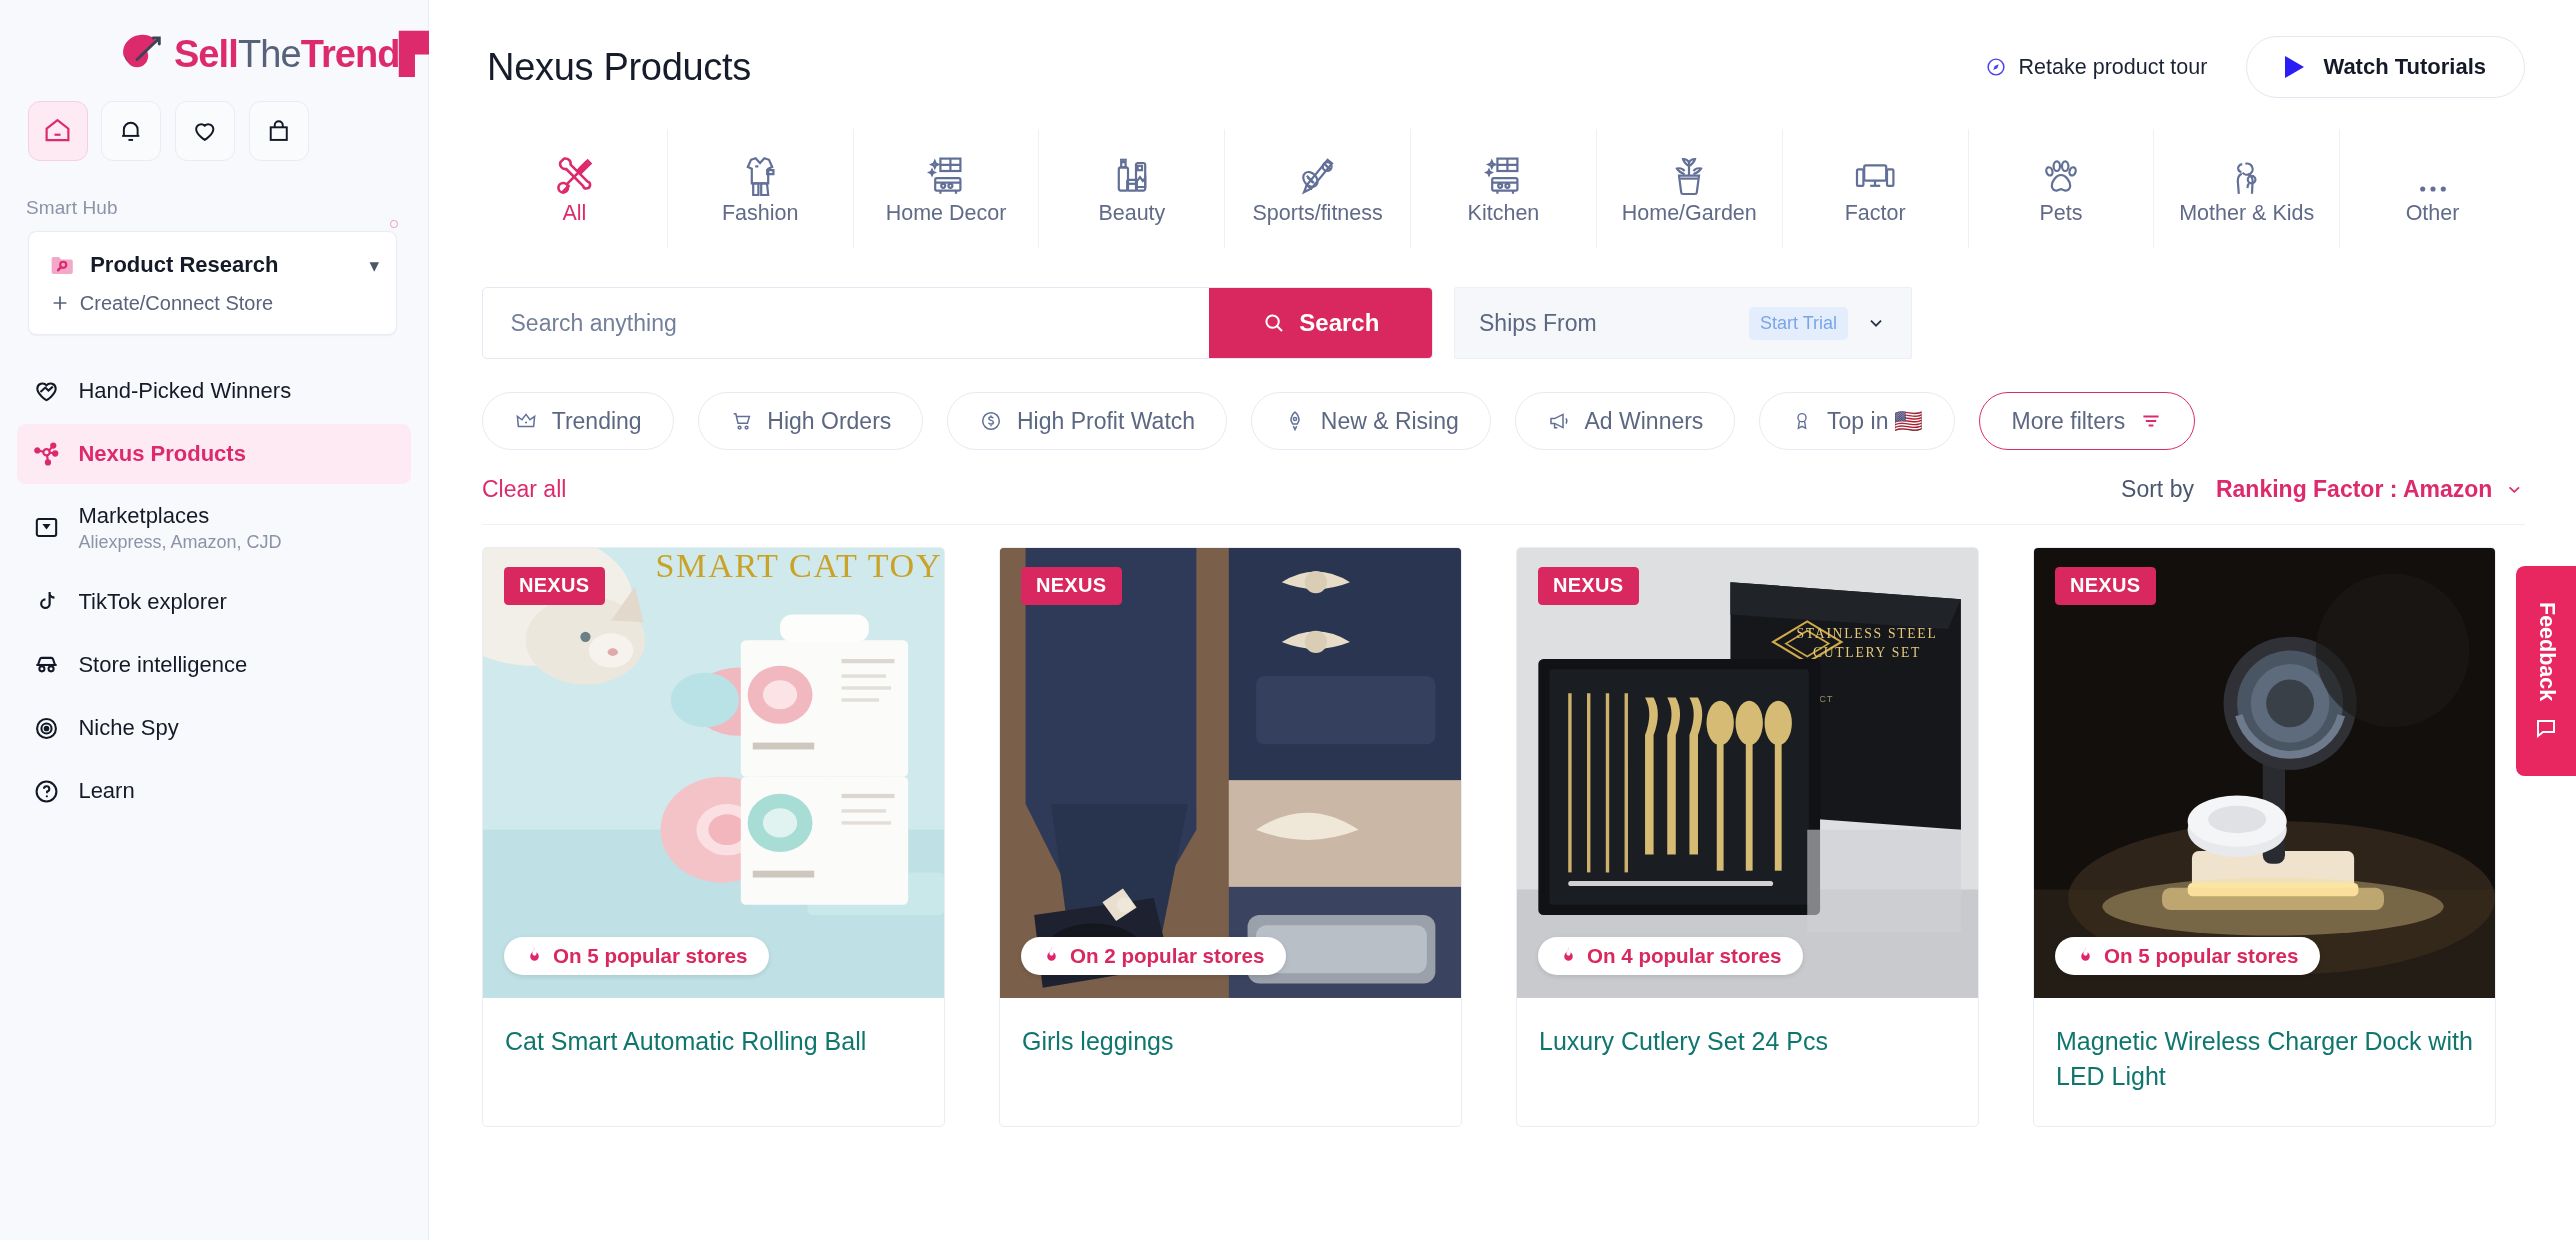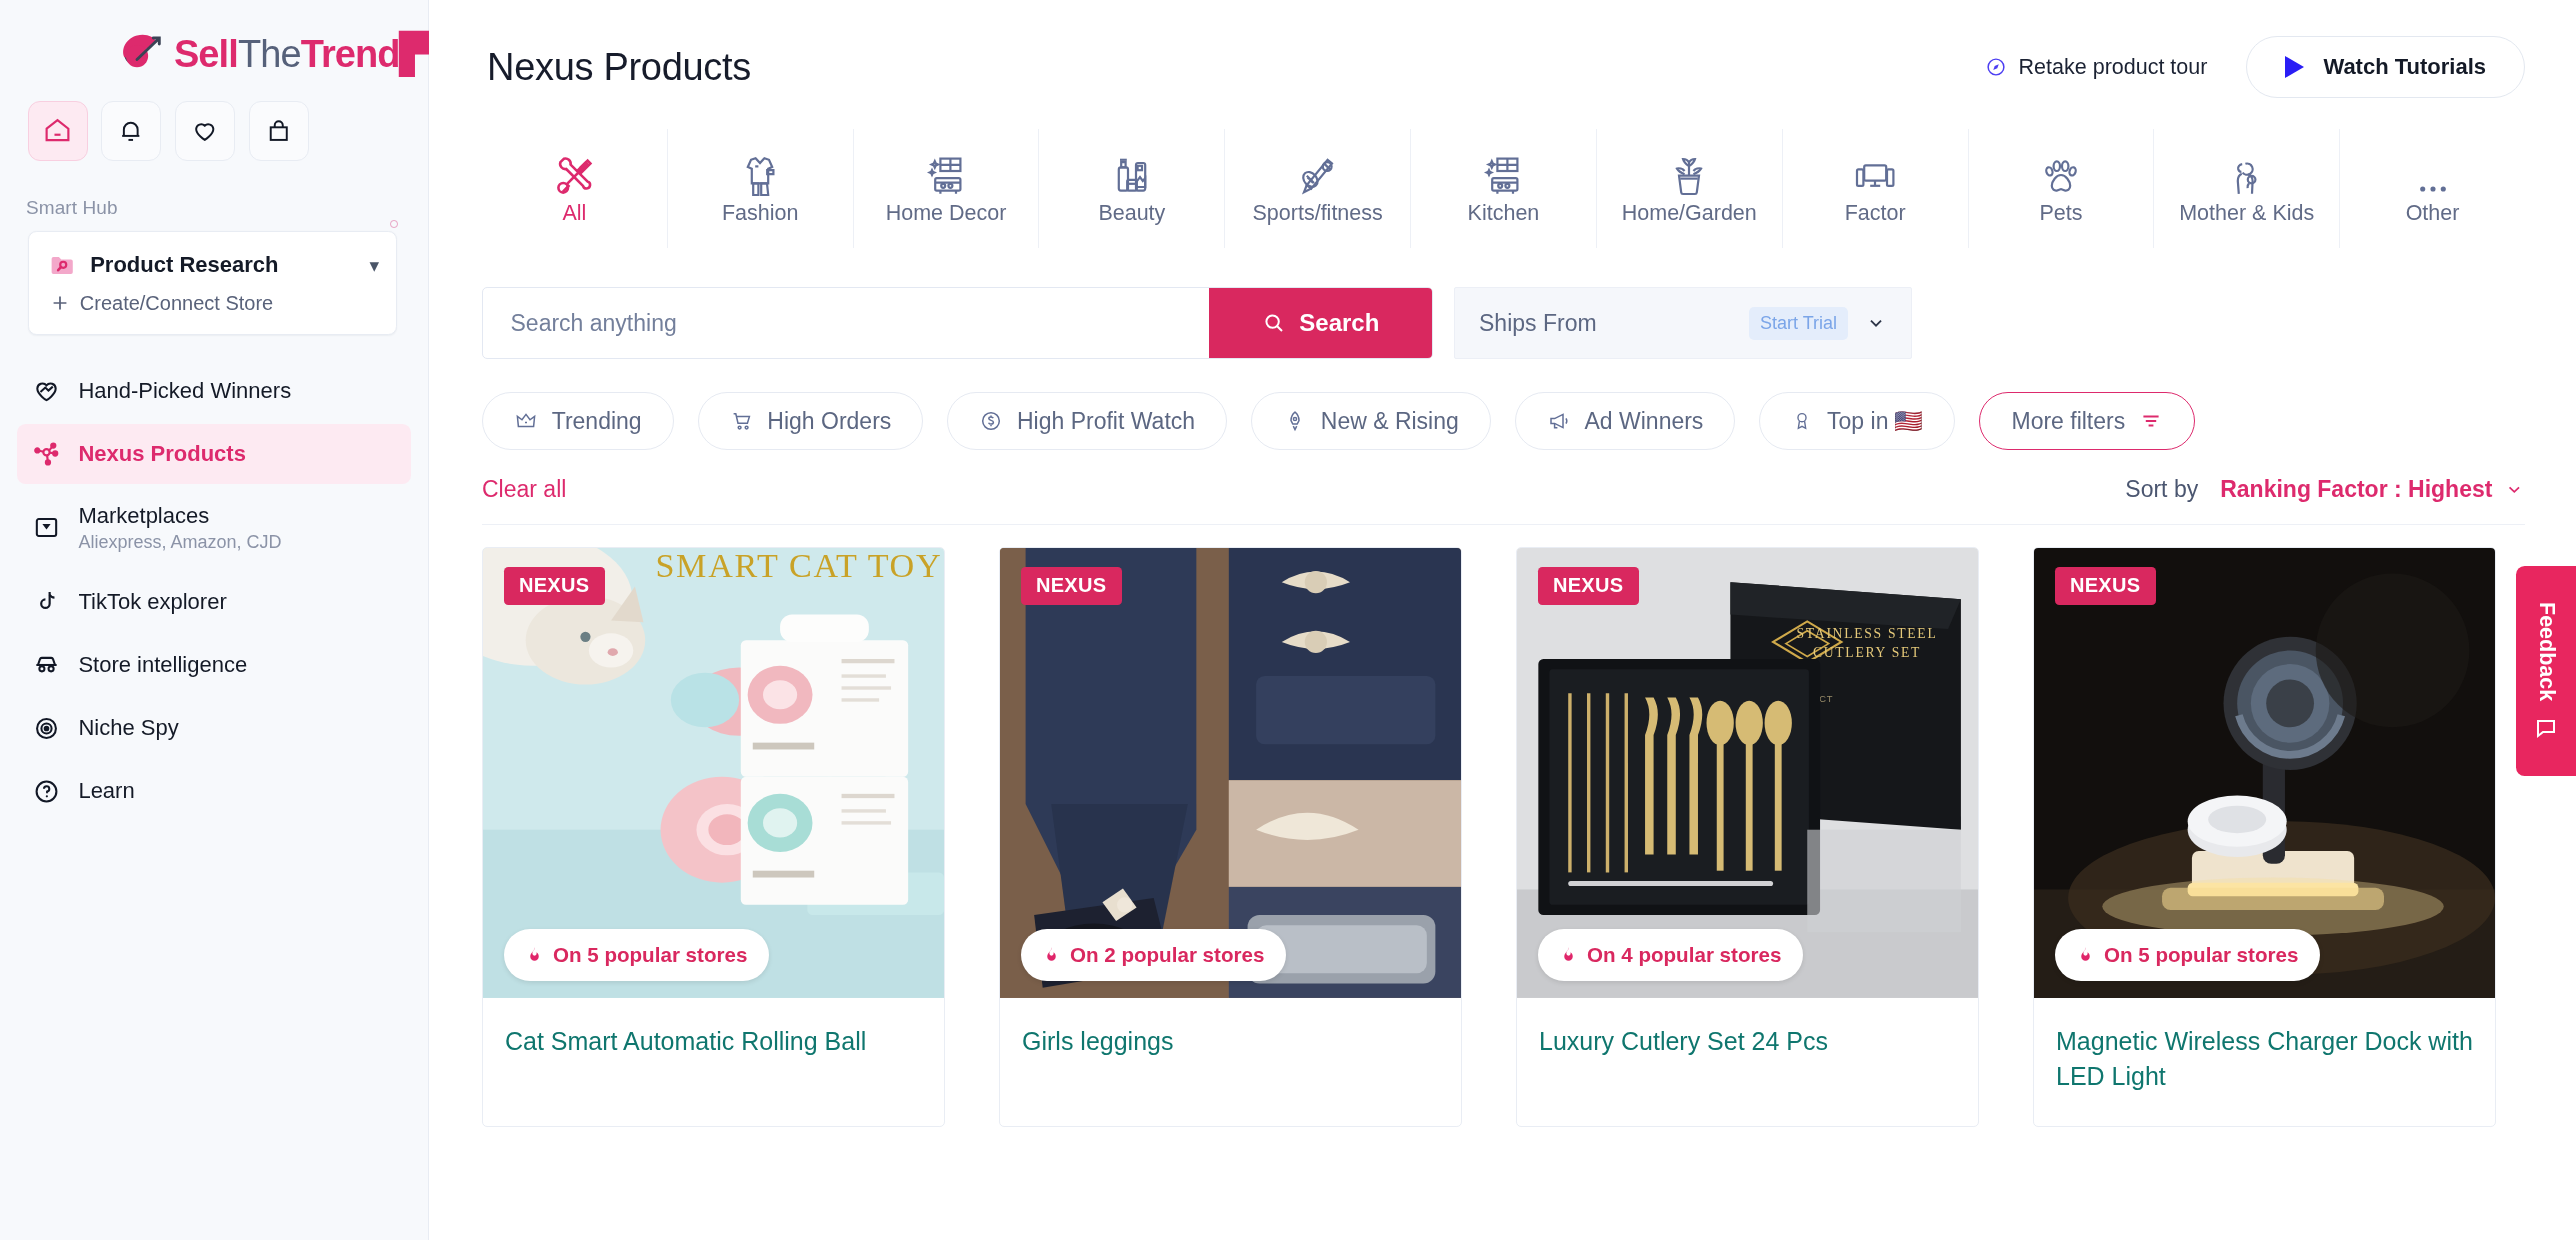--- a/index.html
+++ b/index.html
@@ -164,23 +164,23 @@
     width: 463px; border: 0.9px solid #e9edf4; border-radius: 5.1px;
     overflow: hidden; background: #fff;
   }
   .card-img { height: 452px; position: relative; overflow: hidden; }
   .nexus-badge {
     position: absolute; left: 20.6px; top: 19px;
     background: #d9285f; color: #fff; font-size: 20px; font-weight: 600;
     padding: 7.7px 15.4px; border-radius: 4.3px; letter-spacing: 0.3px; z-index: 3;
   }
   .stores-badge {
-    position: absolute; left: 20.6px; bottom: 19px;
-    background: #fff; border-radius: 34px; padding: 14px 22px;
-    display: flex; align-items: center; gap: 10.3px;
+    position: absolute; left: 20.6px; bottom: 25px;
+    background: #fff; border-radius: 34px; padding: 7px 22px;
+    display: flex; align-items: flex-start; gap: 10.3px;
     font-size: 20.6px; font-weight: 600; color: #d9285f; z-index: 3;
     box-shadow: 0 1.7px 5.1px rgba(0,0,0,.10);
   }
   .card-body { padding: 24px 22px 31px 22px; min-height: 103px; }
   .card-title { font-size: 25px; line-height: 1.42; color: #0f766e; }
 
   
   #feedback {
     position: absolute; right: 0; top: 566px;
     width: 60px; height: 210px;
@@ -614,21 +614,21 @@
           <path d="M4.4 7.4h15.2M6.8 12h10.4M9.6 16.6h4.8"></path>
         </svg>
       </div>
     </div>
 
     <div class="sort-row">
       <span class="clear-all">Clear all</span>
       <div class="sort-wrap">
         <span class="sort-by">Sort by</span>
         <span class="sort-val">
-          <span>Ranking Factor : Highest</span>
+          <span>Ranking Factor : Amazon</span>
           <svg width="20.6" height="20.6" viewBox="0 0 24 24" fill="none" stroke="#dd2a6d" stroke-width="2">
             <path d="M6.5 9.8 12 15l5.5-5.2"></path>
           </svg>
         </span>
       </div>
     </div>
 
     <div class="divider"></div>
 
     <div class="grid">

